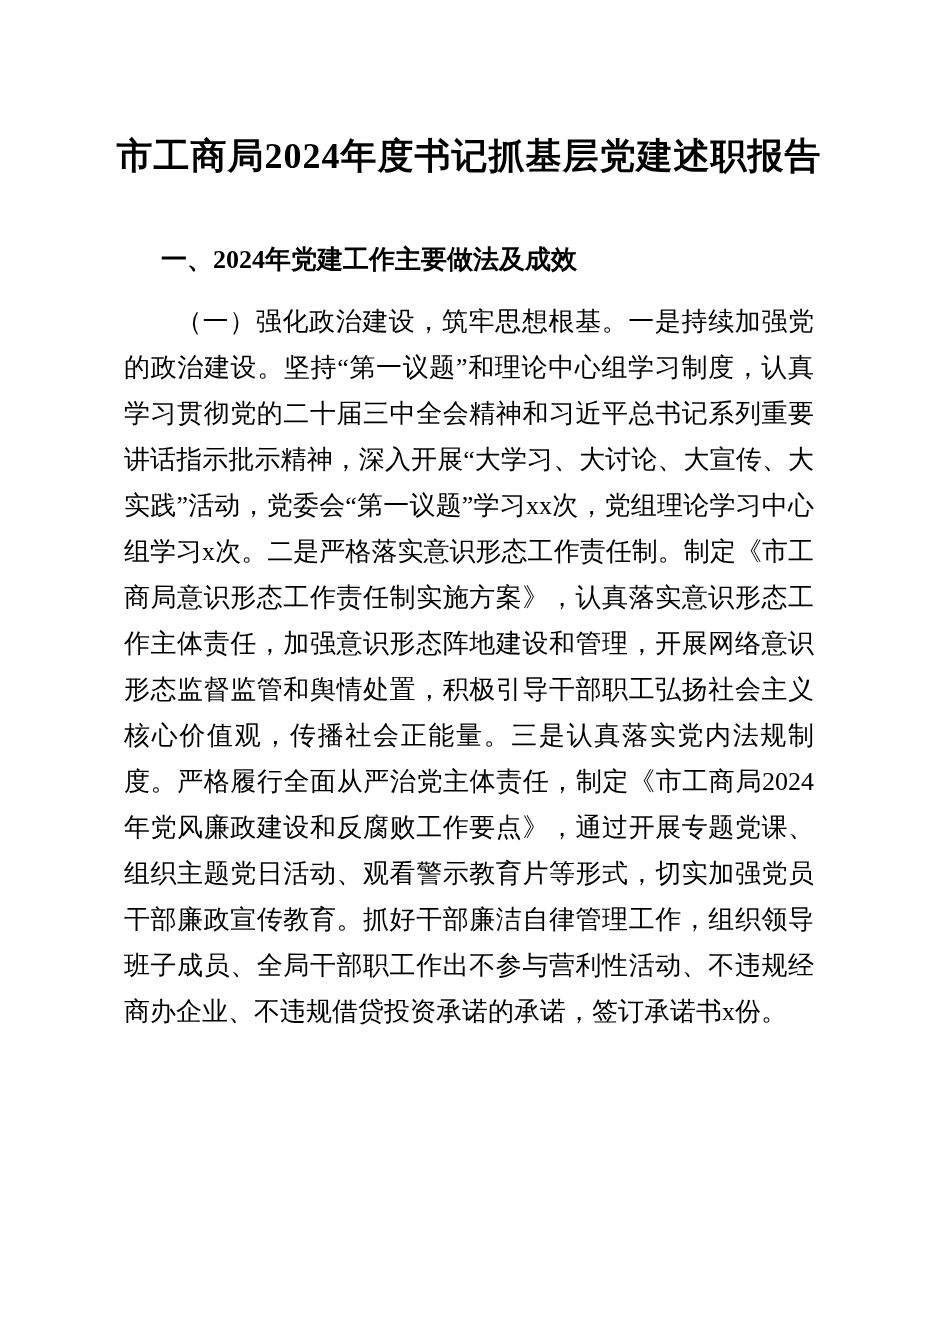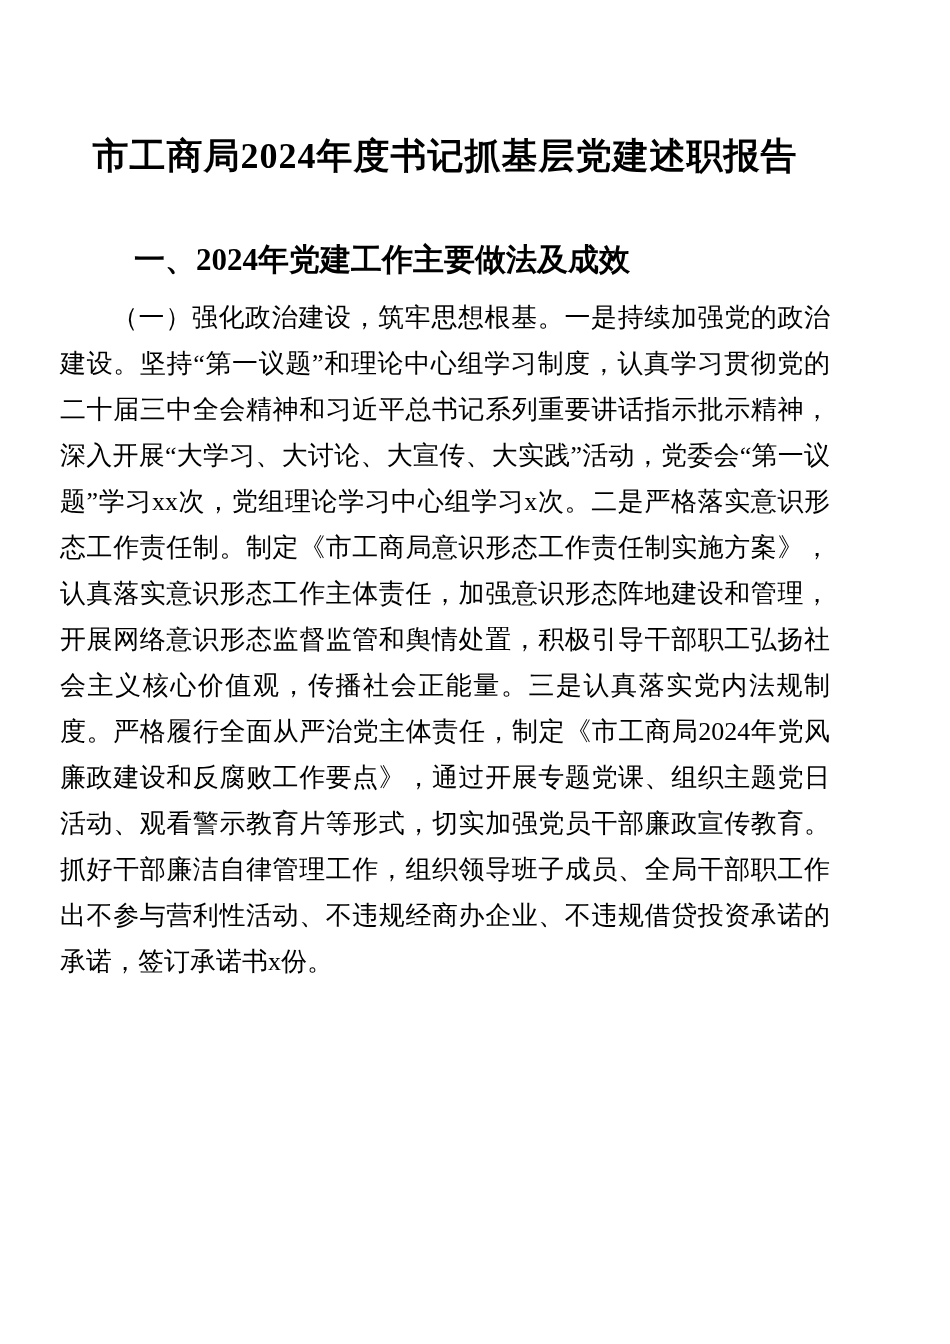--- a/index.html
+++ b/index.html
@@ -10,43 +10,43 @@
   body {
     width: 950px;
     font-family: "Liberation Serif", "DejaVu Serif", serif;
     color: #000000;
   }
   .page {
     width: 950px;
     min-height: 1344px;
     box-sizing: border-box;
     background: #ffffff;
-    padding: 132px 120px 60px 60px;
+    padding: 132px 120px 60px 108px;
   }
   .doc-title {
     font-size: 36px;
     font-weight: bold;
     text-align: center;
     line-height: 1.35;
     margin: 0 0 56px 0;
     letter-spacing: 1px;
   }
   .section-heading {
-    font-size: 31px;
+    font-size: 26px;
     font-weight: bold;
     line-height: 46px;
     text-indent: 2em;
-    margin: 12px;
+    margin: 1px;
   }
   .para {
     font-size: 26px;
     line-height: 46px;
     text-indent: 2em;
     text-align: justify;
-    margin: 0;
+    margin: 16px;
     word-break: break-all;
   }
   .para + .para {
     margin-top: 10px;
   }
 </style>
 </head>
 <body>
 
 <div class="page">

